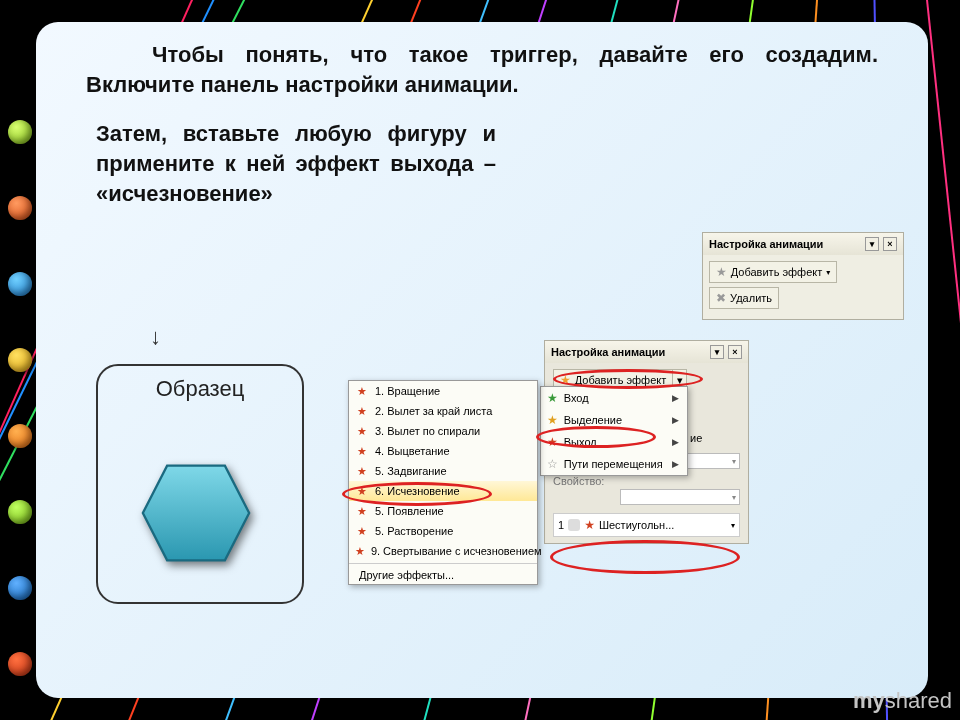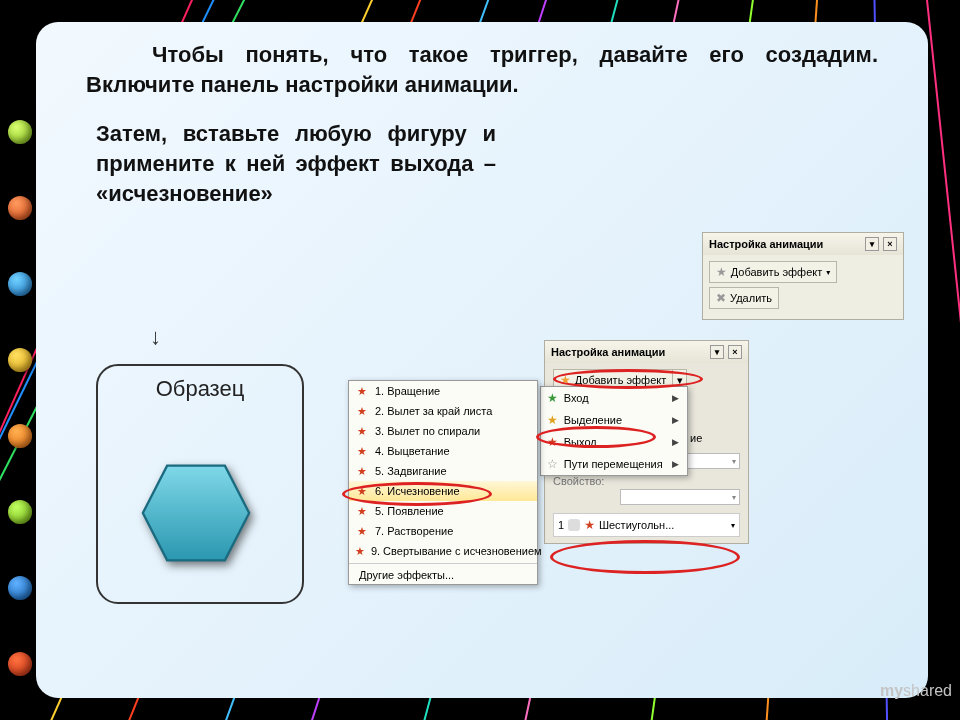--- a/index.html
+++ b/index.html
@@ -67,21 +67,21 @@
   .addbtn { display:inline-flex; align-items:center; gap:4px; padding:3px 6px; border:1px solid #b8b6a6; background:#f3f2e6; }
   .addbtn-split { width:14px; border:1px solid #b8b6a6; border-left:none; background:#f3f2e6; display:flex; align-items:center; justify-content:center; }
   .ring3 { left:517px; top:347px; width:150px; height:20px; }
   .greytext { color:#777; margin-top:46px; }
   .cutrow { padding:2px 0; }
   .selbox { display:flex; align-items:center; justify-content:flex-end; width:120px; height:16px; border:1px solid #bbb; background:#fff; padding:0 3px; margin-left:auto; font-size:8px; color:#888; }
   .effrow { margin-top:8px; padding:4px; background:#fff; border:1px solid #ccc; display:flex; align-items:center; gap:4px; font-size:11px; }
   .mouse-ic { width:12px; height:12px; background:#ddd; border-radius:3px; }
   .ring4 { left:514px; top:518px; width:190px; height:34px; }
   
-  .watermark { position:absolute; right:8px; bottom:20px; font-size:16px; color:#c4c4c4; font-family: Arial; }
+  .watermark { position:absolute; right:8px; bottom:6px; font-size:22px; color:#c4c4c4; font-family: Arial; }
   .watermark b { font-weight:bold; }
 </style>
 </head>
 <body>
 
 <div class="bg-streaks">
 
   <div class="streak" style="left:280px; background:#ff2060; transform:rotate(24deg);"></div>
   <div class="streak" style="left:310px; background:#2090ff; transform:rotate(26deg);"></div>
   <div class="streak" style="left:345px; background:#30e060; transform:rotate(27deg);"></div>
@@ -238,21 +238,21 @@
     <div class="efflist-row hl">
         <span class="starbox red-star">★</span>
         <span>6. Исчезновение</span>
       </div>
     <div class="efflist-row">
         <span class="starbox red-star">★</span>
         <span>5. Появление</span>
       </div>
     <div class="efflist-row">
         <span class="starbox red-star">★</span>
-        <span>7. Растворение</span>
+        <span>5. Растворение</span>
       </div>
     <div class="efflist-row">
         <span class="starbox red-star">★</span>
         <span>9. Свертывание с исчезновением</span>
       </div>
     <div class="efflist-sep"></div>
     <div class="efflist-row">
         <span style="padding-left:4px;">Другие эффекты...</span>
       </div>
   </div>

